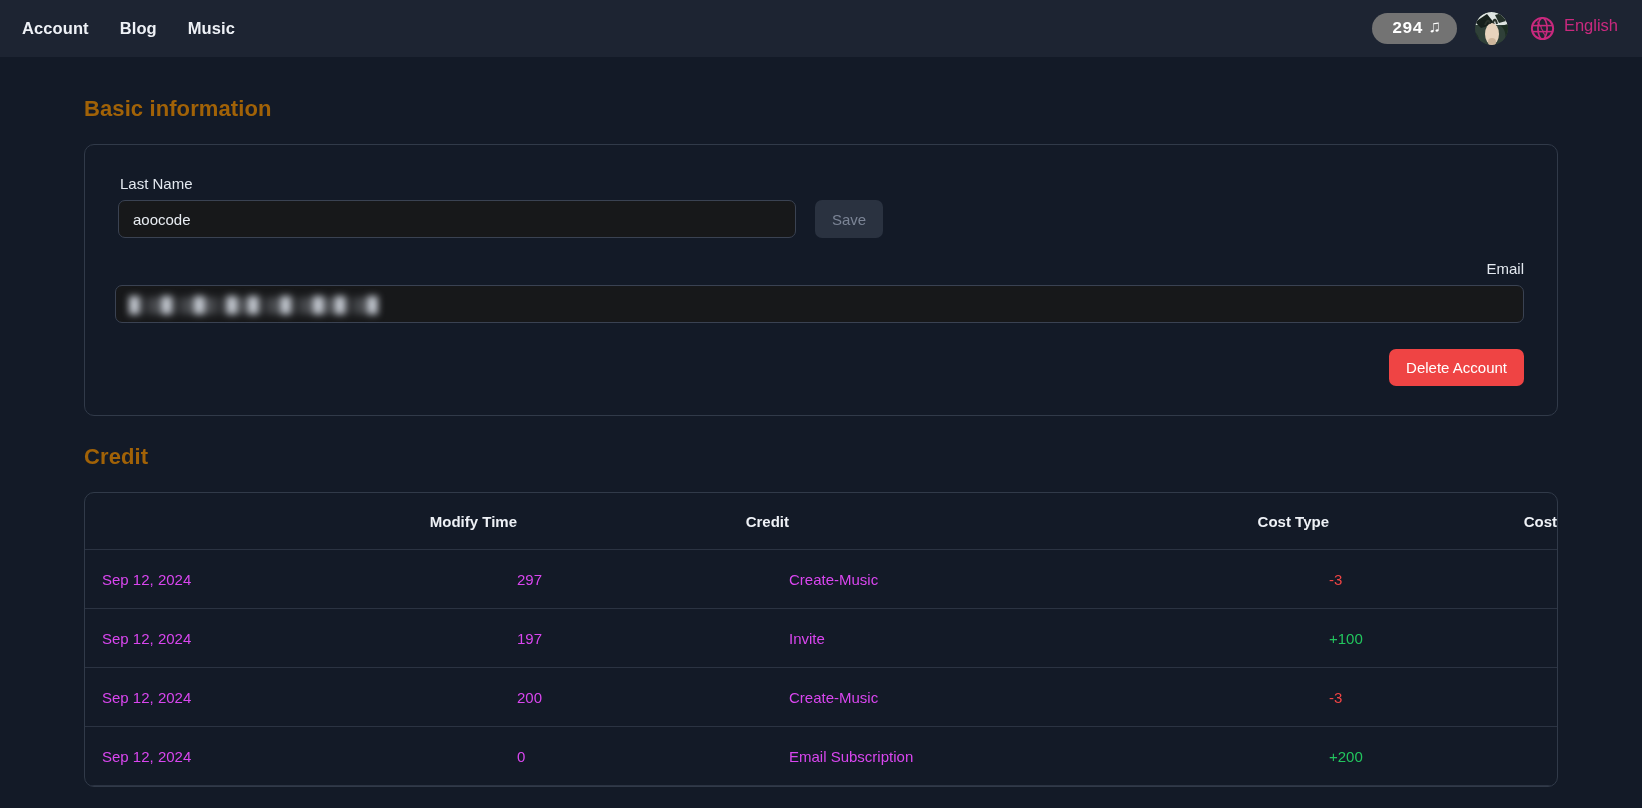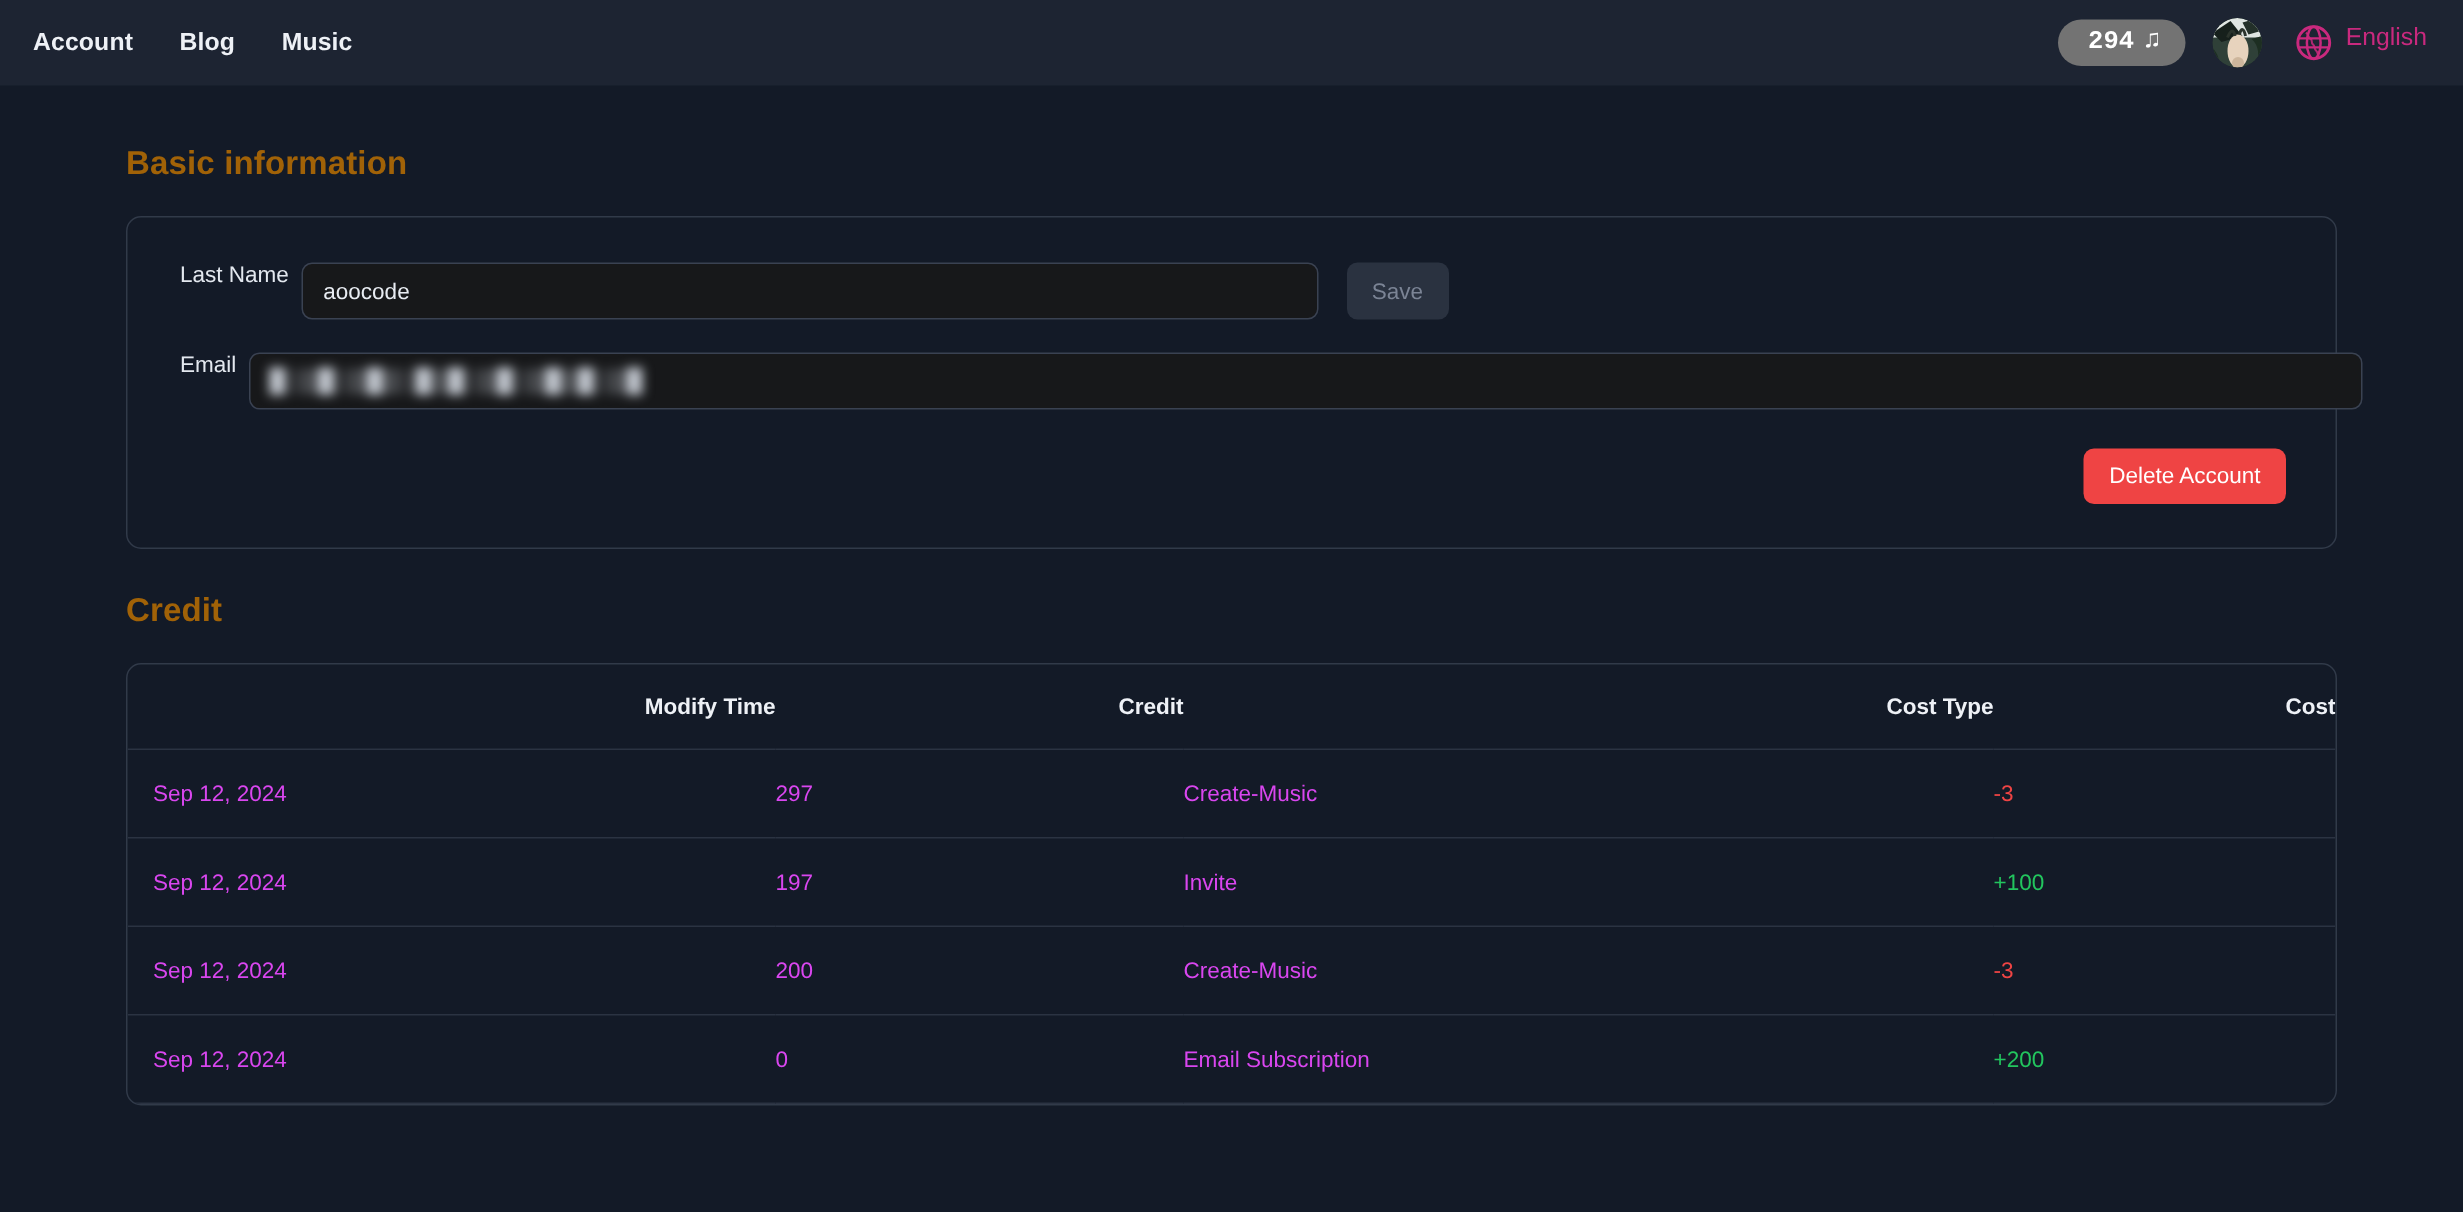--- a/index.html
+++ b/index.html
@@ -132,21 +132,21 @@
   }
 
   .field-row {
     display: flex;
     align-items: flex-end;
     gap: 0px;
   }
 
   .field {
     display: flex;
-    flex-direction: row;
+    flex-direction: column;
     gap: 8px;
   }
 
   .field-label {
     font-size: 15px;
     color: #e3e8ef;
     font-weight: 400;
     padding-left: 2px;
   }
 
@@ -177,20 +177,21 @@
     border: none;
     border-radius: 7px;
     color: #7b8495;
     font-size: 15px;
     font-family: "Liberation Sans", sans-serif;
     cursor: default;
   }
 
   .email-field {
     margin-top: 22px;
+    align-items: flex-end;
   }
   .input-email {
     width: 1409px;
     position: relative;
     color: transparent;
   }
 
   .email-wrap { position: relative; width: 1409px; }
 
   .email-blur {

